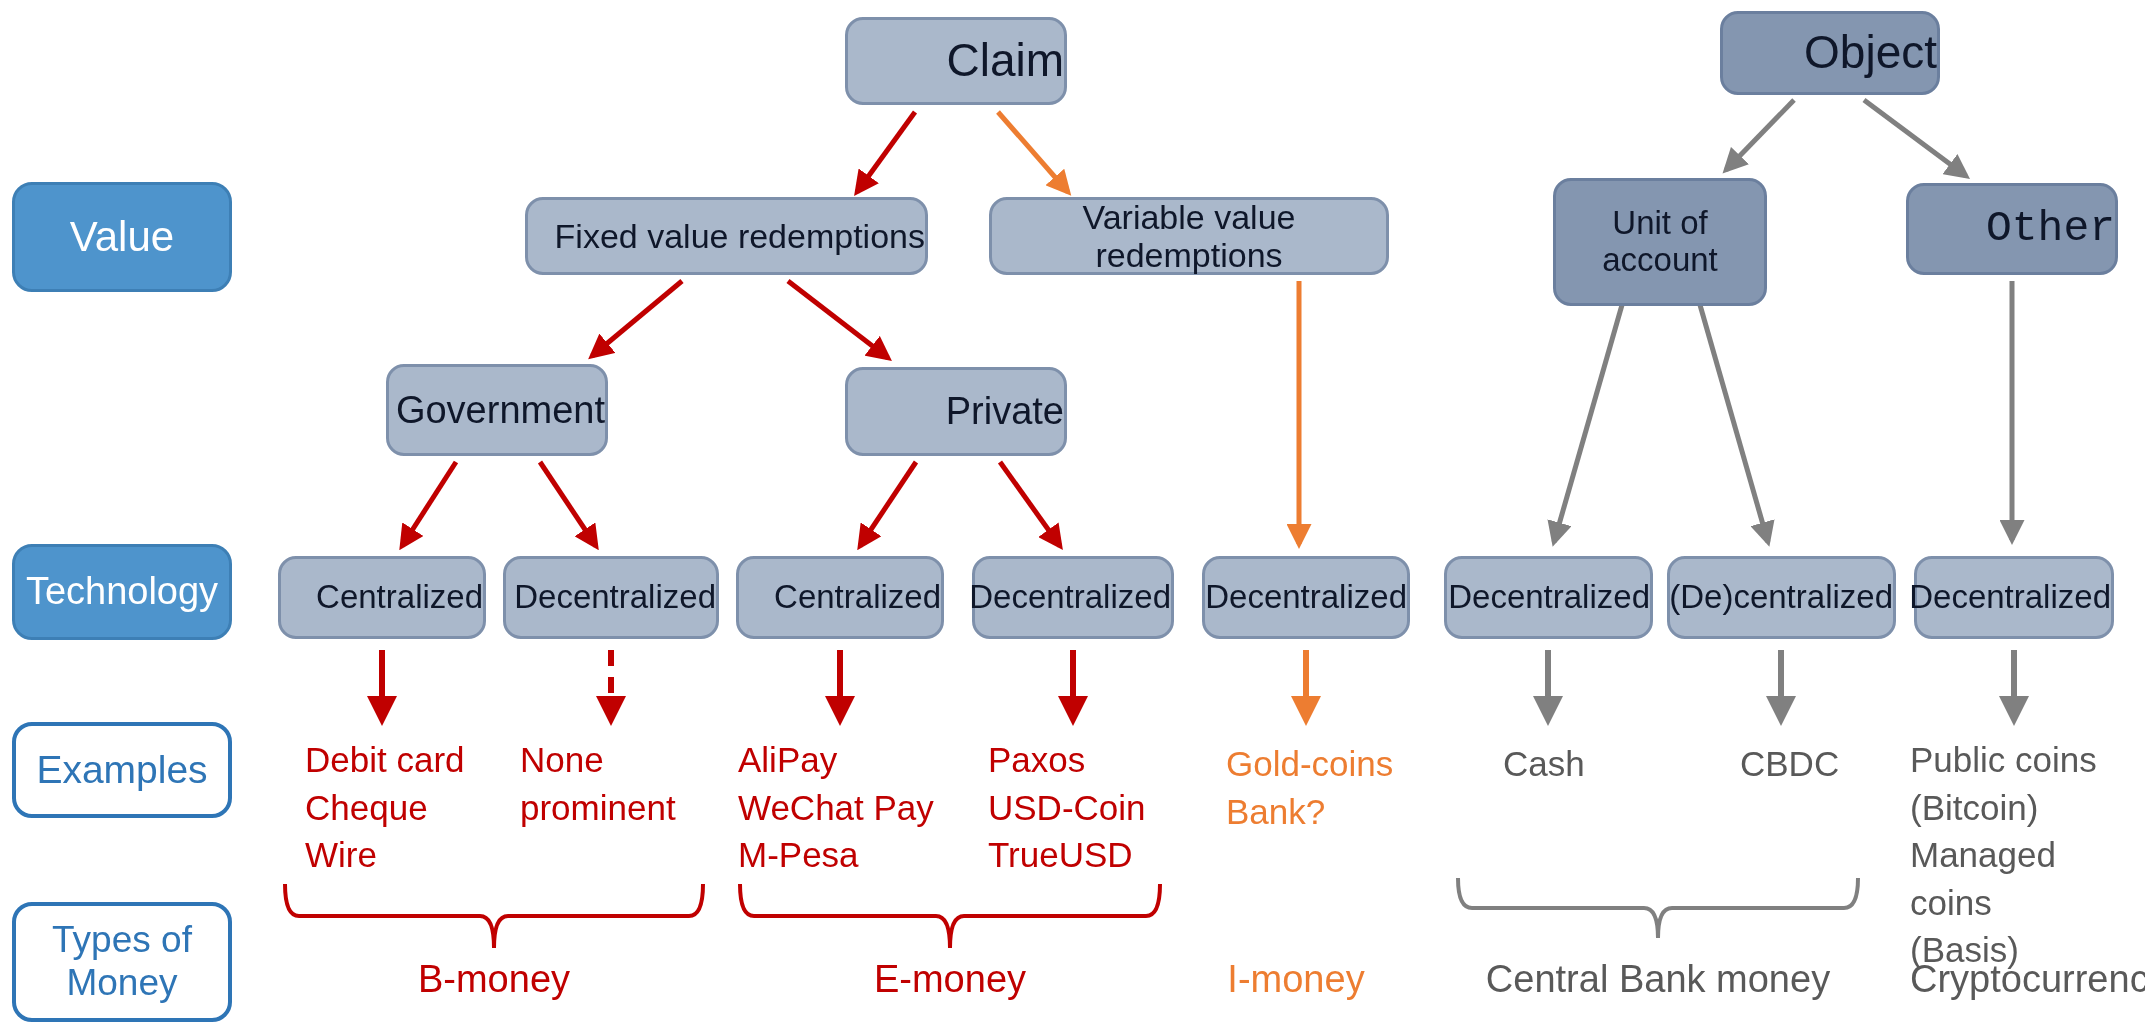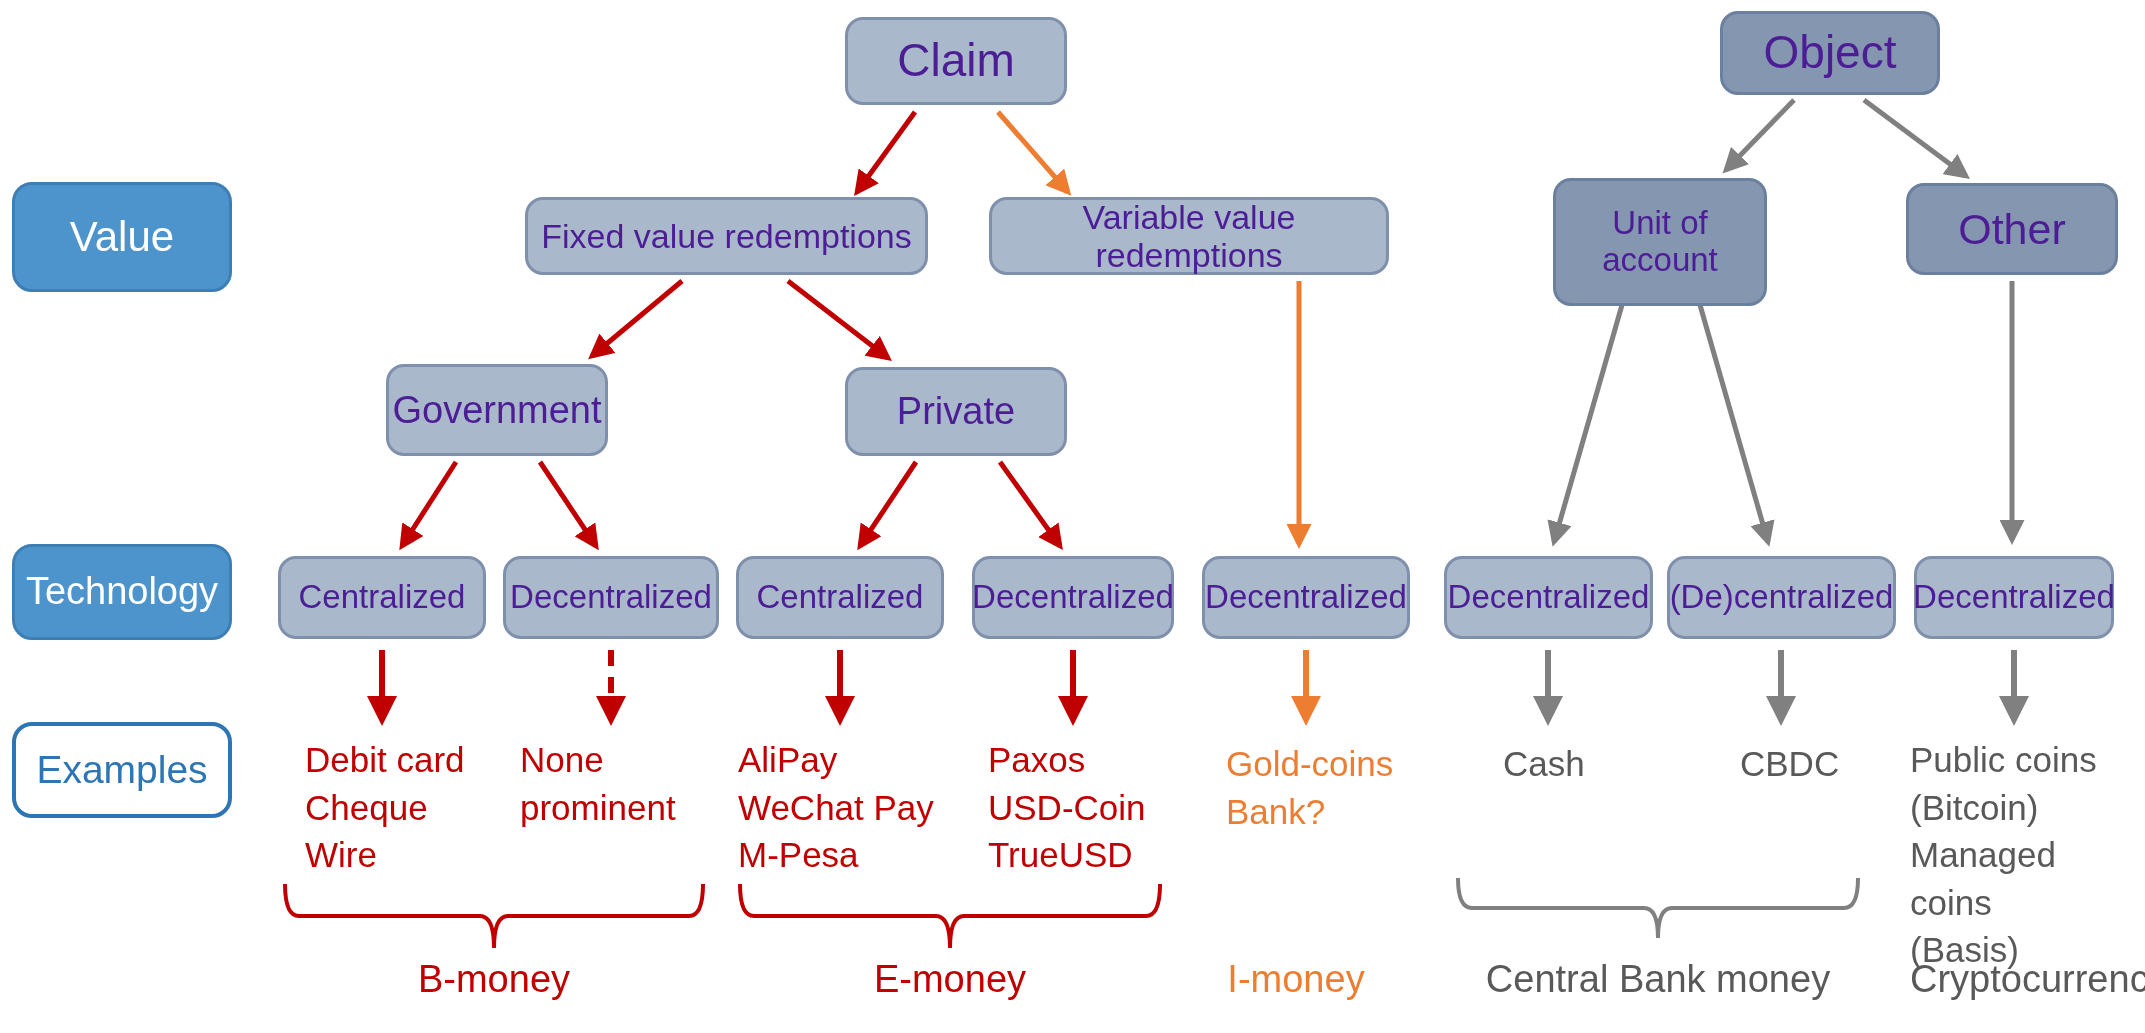--- a/index.html
+++ b/index.html
@@ -14,23 +14,23 @@
   .overlay {
     position: absolute;
     left: 0; top: 0;
     width: 2145px; height: 1033px;
     pointer-events: none;
   }
   .abs { position: absolute; box-sizing: border-box; }
   .node {
     display: flex;
     align-items: center;
-    justify-content: center;
+    justify-content: flex-end;
     text-align: center;
-    color: #4c1d95;
+    color: #0f172a;
     border-radius: 18px;
     line-height: 1.12;
   }
   .node--light { background: #AAB8CB; border: 3px solid #7E90AB; }
   .node--dark  { background: #8496B0; border: 3px solid #6B7F9E; }
   .side {
     display: flex;
     align-items: center;
     justify-content: center;
     text-align: center;
@@ -104,38 +104,42 @@
 
   <div class="abs side side--solid" style="left:12px; top:182px; width:220px; height:110px; font-size:42px;">
     <span>Value</span>
   </div>
   <div class="abs side side--solid" style="left:12px; top:544px; width:220px; height:96px; font-size:38px;">
     <span>Technology</span>
   </div>
   <div class="abs side side--outline" style="left:12px; top:722px; width:220px; height:96px; font-size:39px;">
     <span>Examples</span>
   </div>
+  <div class="abs side side--outline pre" style="left:12px; top:902px; width:220px; height:120px; font-size:37px;">
+    <span class="pre">Types of
+Money</span>
+  </div>
 
   <div class="abs node node--light" style="left:845px; top:17px; width:222px; height:88px; font-size:46px;">
     <span>Claim</span>
   </div>
   <div class="abs node node--dark" style="left:1720px; top:11px; width:220px; height:84px; font-size:46px;">
     <span>Object</span>
   </div>
 
   <div class="abs node node--light" style="left:525px; top:197px; width:403px; height:78px; font-size:34px;">
     <span>Fixed value redemptions</span>
   </div>
   <div class="abs node node--light" style="left:989px; top:197px; width:400px; height:78px; font-size:34px;">
     <span>Variable value redemptions</span>
   </div>
   <div class="abs node node--dark" style="left:1553px; top:178px; width:214px; height:128px; font-size:33px; padding:0 20px;">
     <span>Unit of account</span>
   </div>
-  <div class="abs node node--dark" style="left:1906px; top:183px; width:212px; height:92px; font-size:43px;">
+  <div class="abs node node--dark" style="left:1906px; top:183px; width:212px; height:92px; font-size:43px;font-family:Liberation Mono, monospace;">
     <span>Other</span>
   </div>
 
   <div class="abs node node--light" style="left:386px; top:364px; width:222px; height:92px; font-size:38px;">
     <span>Government</span>
   </div>
   <div class="abs node node--light" style="left:845px; top:367px; width:222px; height:89px; font-size:38px;">
     <span>Private</span>
   </div>
 

